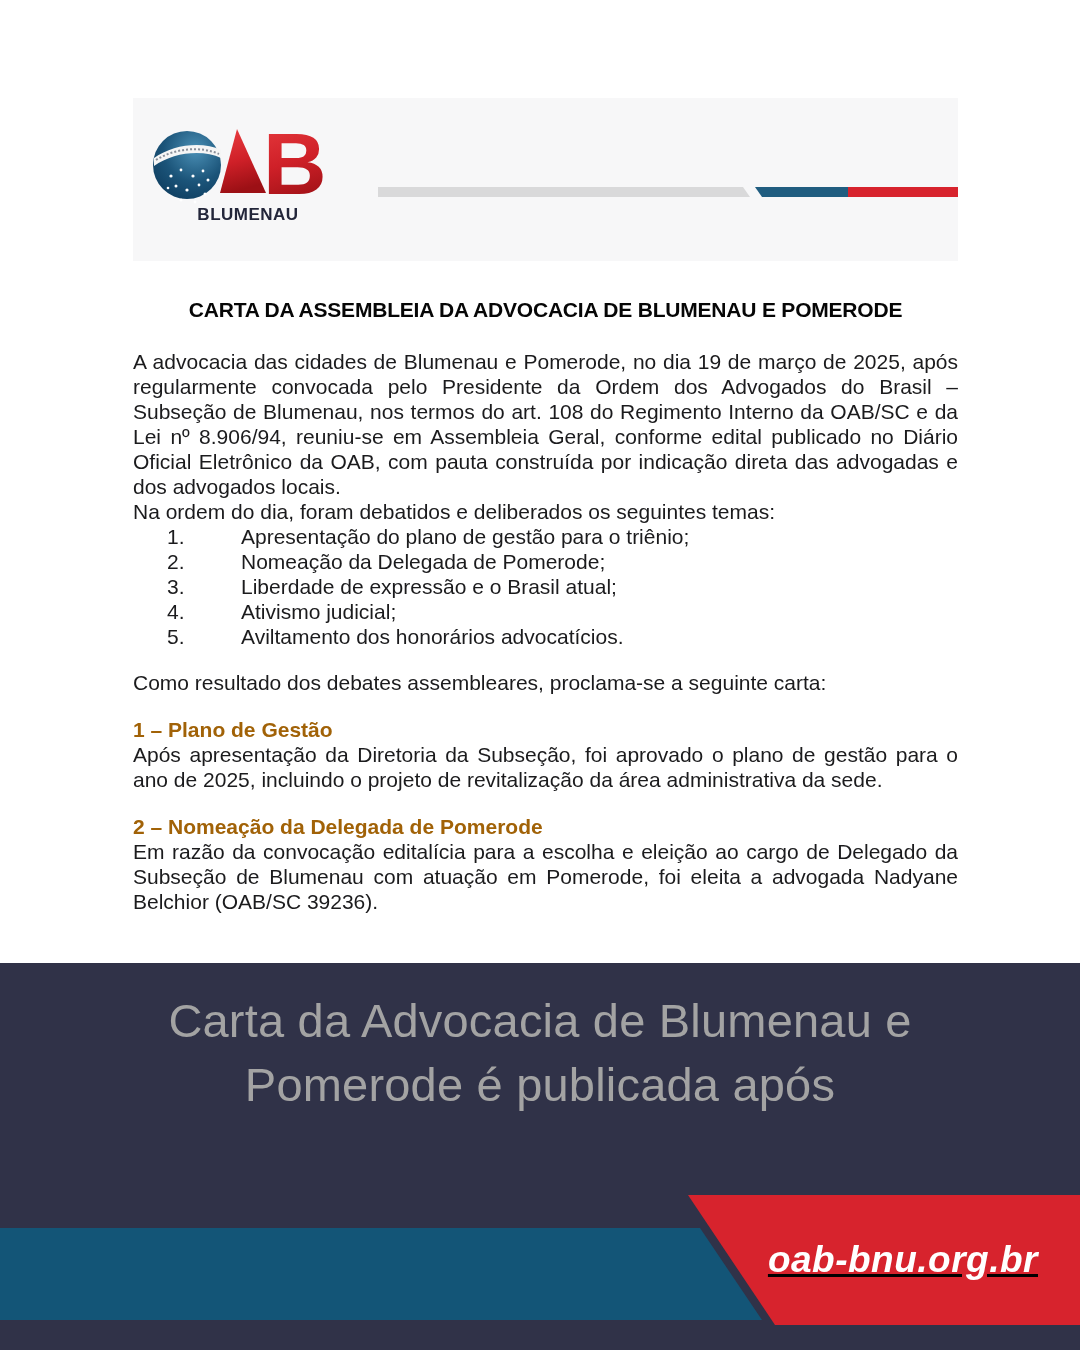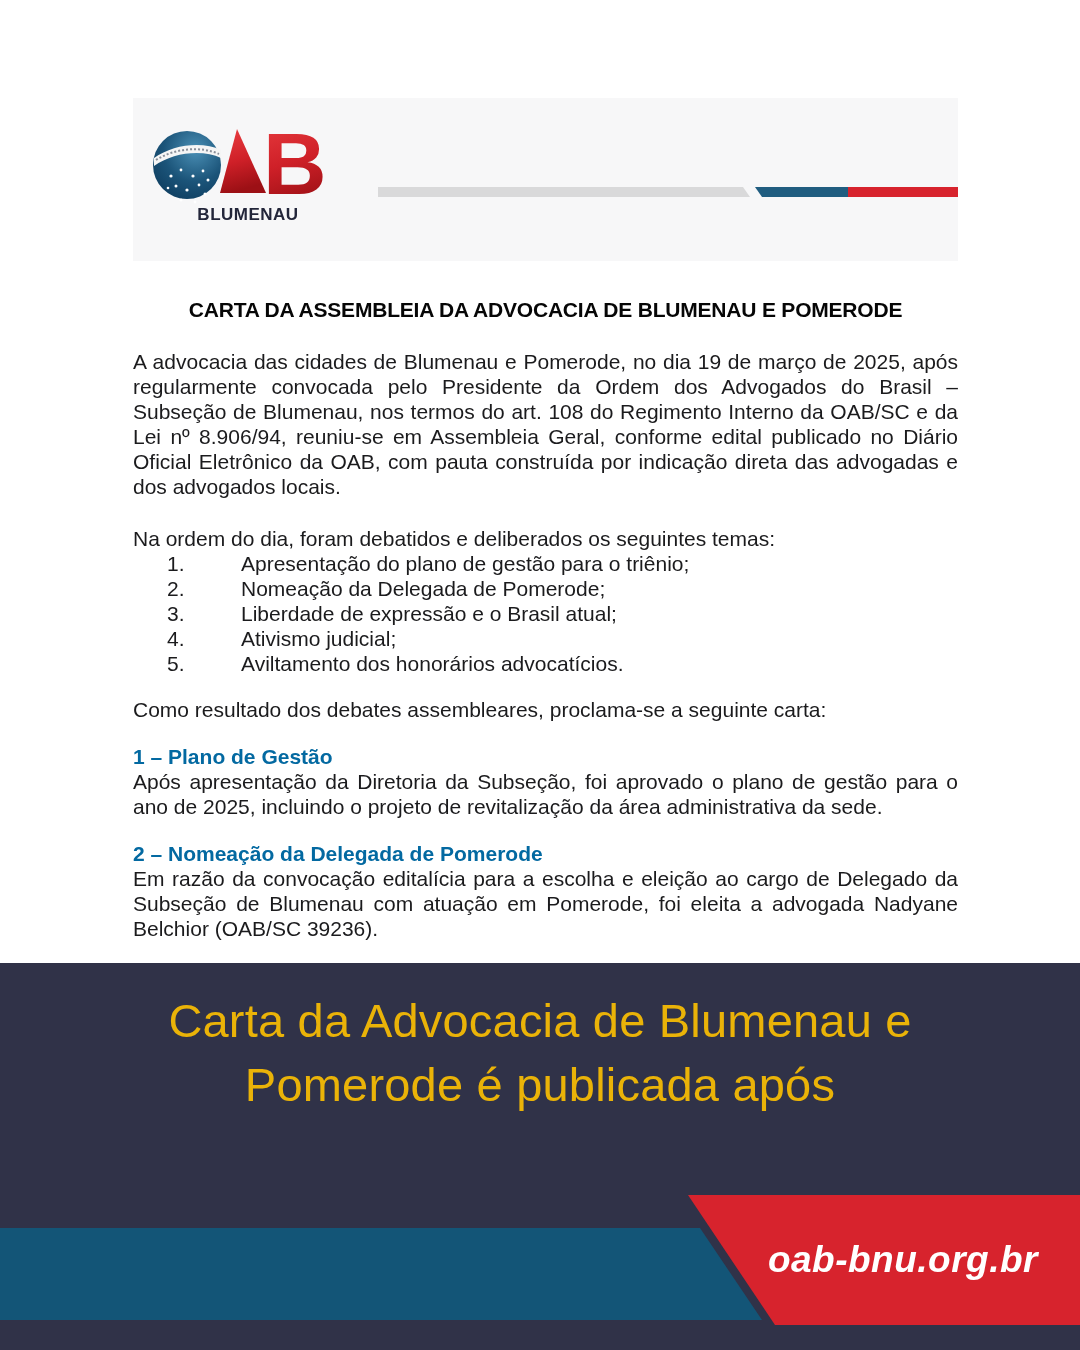--- a/index.html
+++ b/index.html
@@ -31,51 +31,52 @@
   
   .doc {
     position:absolute; left:133px; top:261px; width:825px;
     color:#1b1b1d; font-size:21px; line-height:25px; text-align:justify;
   }
   .doc-title {
     margin-top:37px; text-align:center; font-size:21px; line-height:24px;
     font-weight:bold; color:#060606; letter-spacing:-0.2px;
   }
   .para-1 { margin-top:27px; }
-  .agenda-intro { margin-top:27px; }
+  .agenda-intro { }
   .agenda-row { display:flex; line-height:25px; }
   .agenda-num { width:36px; margin-left:34px; flex:none; }
   .agenda-text { flex:1; text-align:left;margin-left:38px; }
   .proclamation { margin-top:21px; }
-  .section-heading { margin-top:22px; font-size:21px; line-height:25px; font-weight:bold; text-align:left; color:#0369a1; }
+  .section-heading { margin-top:22px; font-size:21px; line-height:25px; font-weight:bold; text-align:left; color:#a16207; }
   .section-body { margin-top:0; }
 
   
   .banner {
     position:absolute; left:0; top:963px; width:1080px; height:387px;
     background:#303248;
   }
   .headline {
     position:absolute; left:0; top:26px; width:100%;
-    text-align:center; color:#eab308; font-size:47px; line-height:64px;
+    text-align:center; color:#a3a3a3; font-size:47px; line-height:64px;
     font-weight:400; letter-spacing:0.2px;
   }
   .headline span { display:block; }
 
   .blue-band {
     position:absolute; left:0; top:265px; width:762px; height:92px;
     background:#135577;
     clip-path:polygon(0 0, 700px 0, 762px 100%, 0 100%);
   }
   .red-ribbon {
     position:absolute; left:688px; top:232px; width:392px; height:130px;
     background:#d7232d;
     clip-path:polygon(0 0, 100% 0, 100% 100%, 87px 100%);
     display:flex; align-items:center; justify-content:flex-end;
     padding-right:42px;
+    text-decoration:underline;
   }
   .ribbon-url {
     color:#ffffff; font-size:37px; font-weight:bold; font-style:italic;
     letter-spacing:0.5px;
   }
 </style>
 </head>
 <body>
 
 <div class="page">

